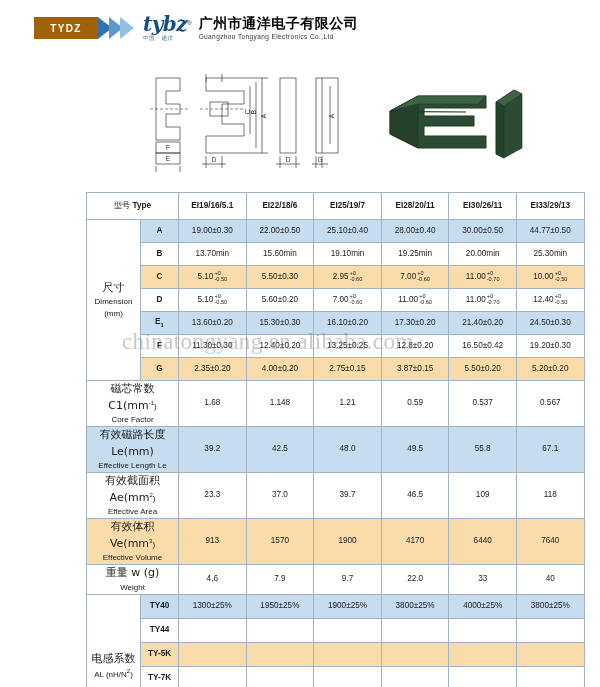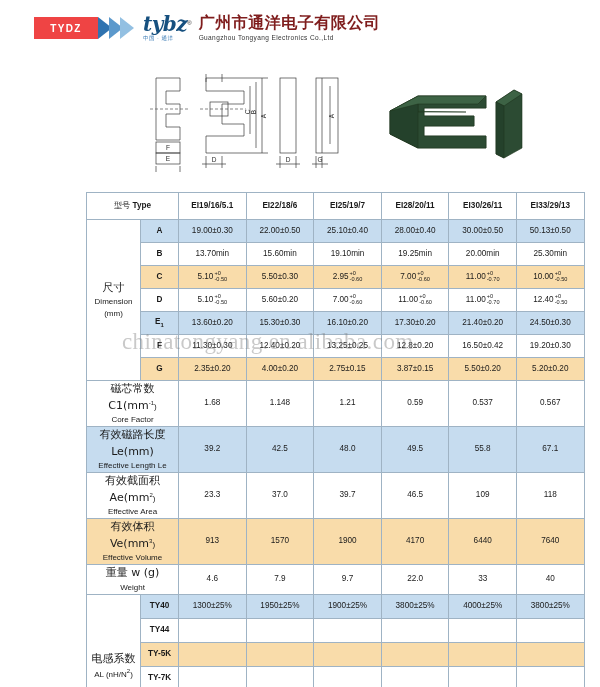--- a/index.html
+++ b/index.html
@@ -27,21 +27,21 @@
   }
   .logo-arrows {
     display: flex;
     align-items: center;
     height: 22px;
   }
   .arrow-block {
     position: relative;
     height: 22px;
     width: 64px;
-    background: #ef4444;
+    background: #a16207;
     display: flex;
     align-items: center;
     justify-content: center;
   }
   .arrow-block .brand-text {
     color: #ffffff;
     font-size: 10px;
     letter-spacing: 1.3px;
     font-weight: bold;
   }
@@ -86,23 +86,23 @@
     margin-top: 2px;
   }
   .company {
     margin-left: 7px;
     display: flex;
     flex-direction: column;
     justify-content: center;
   }
   .company .cn {
     font-family: "DejaVu Sans", sans-serif;
-    font-size: 16px;
+    font-size: 14px;
     font-weight: bold;
-    color: #7f1d1d;
+    color: #000000;
     letter-spacing: 0.5px;
     line-height: 1.05;
   }
   .company .en {
     font-size: 6.5px;
     color: #333333;
     letter-spacing: 0.4px;
     margin-top: 2px;
   }
 
@@ -335,21 +335,21 @@
             <span>Dimension</span><br>
             <span>(mm)</span>
           </div>
         </td>
         <td class="blue rowlabel">A</td>
         <td class="blue">19.00±0.30</td>
         <td class="blue">22.00±0.50</td>
         <td class="blue">25.10±0.40</td>
         <td class="blue">28.00±0.40</td>
         <td class="blue">30.00±0.50</td>
-        <td class="blue">50.13±0.50</td>
+        <td class="blue">44.77±0.50</td>
       </tr>
 
       <tr class="row-h">
         <td class="white rowlabel">B</td>
         <td class="white">13.70min</td>
         <td class="white">15.60min</td>
         <td class="white">19.10min</td>
         <td class="white">19.25min</td>
         <td class="white">20.00min</td>
         <td class="white">25.30min</td>

